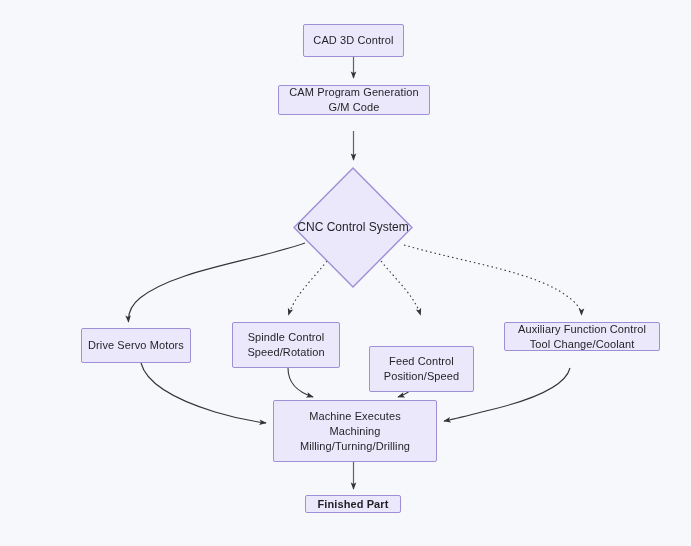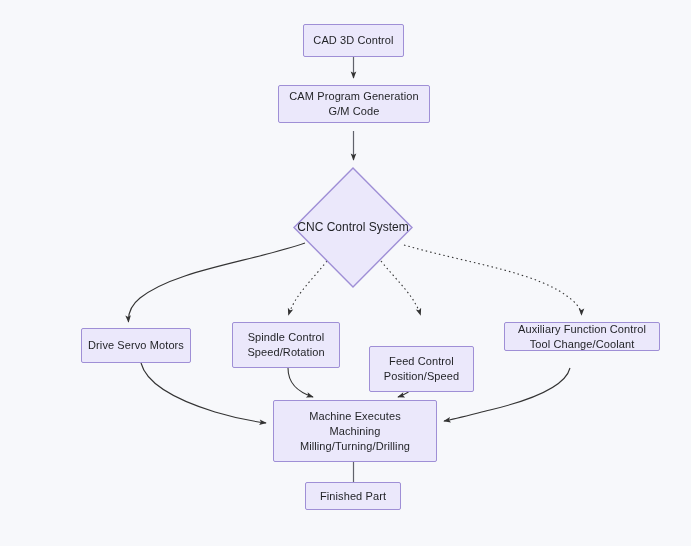--- a/index.html
+++ b/index.html
@@ -71,28 +71,28 @@
     justify-content: center;
     color: #1f2024;
     font-size: 12px;
     line-height: 15px;
     text-align: center;
     white-space: nowrap;
   }
 
   
   #node-cad        { left: 303px; top: 24px;  width: 101px; height: 33px; }
-  #node-cam        { left: 278px; top: 85px;  width: 152px; height: 38px; }
+  #node-cam        { left: 278px; top: 85px;  width: 152px; height: 30px; }
   #node-cnc        { left: 293px; top: 167px; width: 120px; height: 121px; }
   #node-servo      { left: 81px;  top: 328px; width: 110px; height: 35px; }
   #node-spindle    { left: 232px; top: 322px; width: 108px; height: 46px; }
   #node-feed       { left: 369px; top: 322px; width: 105px; height: 46px; margin-top: 24px; }
   #node-aux        { left: 504px; top: 322px; width: 156px; height: 29px; align-items: center; }
   #node-machine    { left: 273px; top: 400px; width: 164px; height: 62px; }
-  #node-finished   { left: 305px; top: 482px; width: 96px;  height: 28px; }
+  #node-finished   { left: 305px; top: 495px; width: 96px;  height: 18px; font-weight: bold; }
 </style>
 </head>
 <body>
 
 <div id="flowchart-canvas">
 
   <svg id="edge-layer" viewBox="0 0 691 546" width="691" height="546" xmlns="http://www.w3.org/2000/svg">
     <defs>
       <marker id="arrowhead" markerWidth="9" markerHeight="9" refX="7.2" refY="3.2" orient="auto" markerUnits="userSpaceOnUse">
         <path d="M 0.6 0.4 L 8 3.2 L 0.6 6 L 2.1 3.2 Z" fill="#333333"></path>

